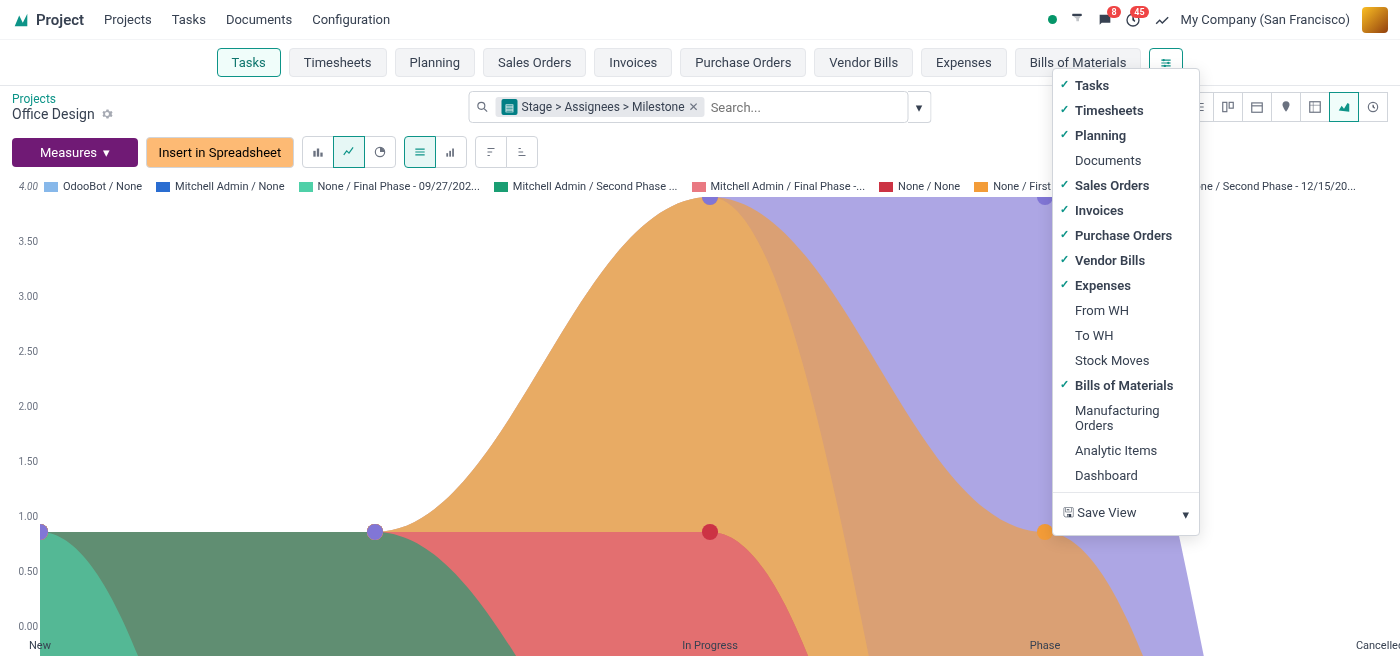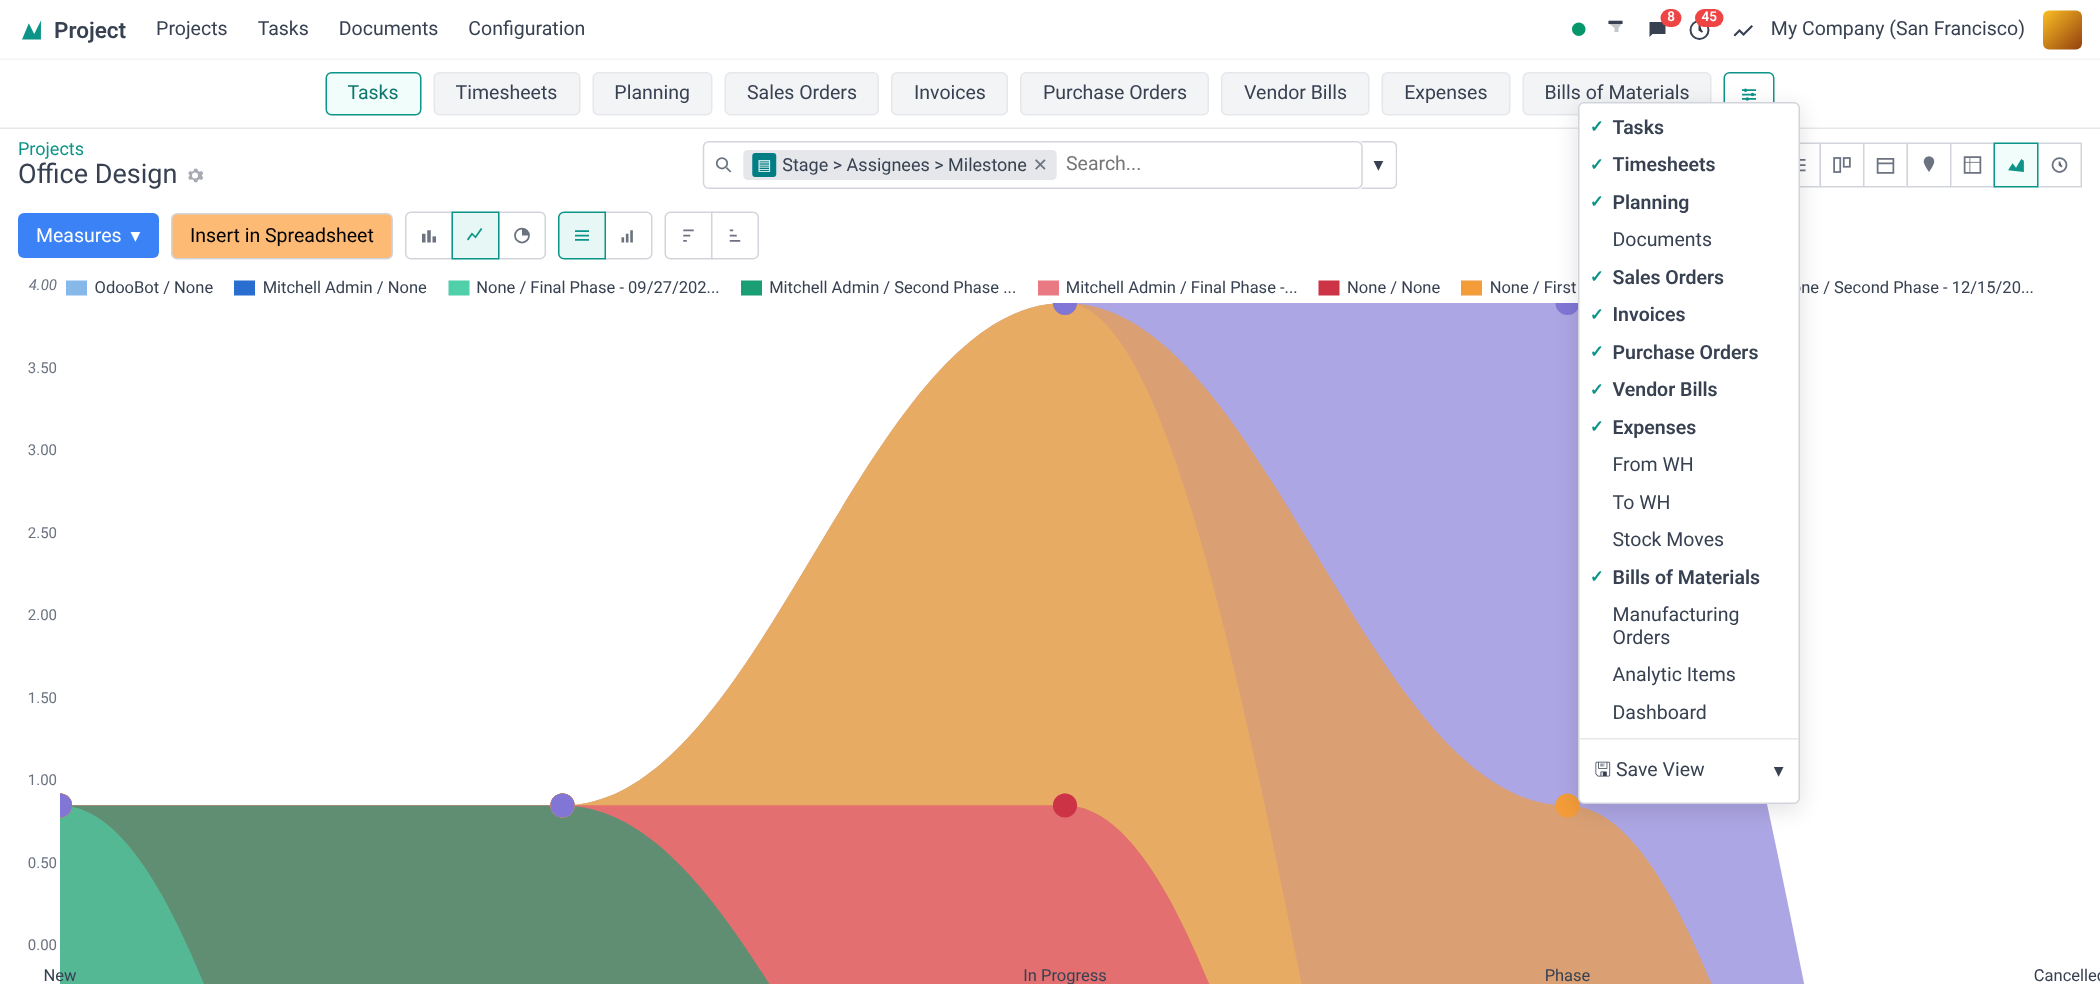--- a/index.html
+++ b/index.html
@@ -15,32 +15,32 @@
 .badge{position:absolute;top:-6px;right:-8px;background:#ef4444;color:#fff;font-size:9px;border-radius:8px;padding:1px 4px;font-weight:600}
 .company{font-size:13px;color:#374151}
 .avatar{width:26px;height:26px;border-radius:4px;background:linear-gradient(135deg,#fbbf24,#92400e)}
 .tabs-row{display:flex;justify-content:center;gap:8px;padding:8px 0;border-bottom:1px solid #e5e7eb}
 .tab-btn{padding:6px 14px;background:#f3f4f6;border:1px solid #e5e7eb;border-radius:4px;cursor:pointer;font-size:13px;color:#374151}
 .tab-btn.active{background:#f0fdfa;border-color:#0d9488;color:#0f766e}
 .settings-btn{padding:5px 9px;background:#fff;border:1px solid #0d9488;border-radius:4px;cursor:pointer;color:#0d9488}
 .crumb-row{display:flex;align-items:center;padding:6px 12px;position:relative}
 .crumb-left{display:flex;flex-direction:column}
 .crumb-link{color:#0d9488;font-size:12px}
-.crumb-current{display:flex;align-items:center;gap:6px;font-size:18px;color:#374151}
+.crumb-current{display:flex;align-items:center;gap:6px;font-size:14px;color:#374151}
 .search-area{position:absolute;left:50%;transform:translateX(-50%);display:flex;align-items:center}
 .search-box{display:flex;align-items:center;border:1px solid #d1d5db;border-radius:4px;height:32px;width:440px;padding:0 6px;gap:6px}
 .search-chip{background:#e5e7eb;border-radius:3px;padding:2px 6px;font-size:12px;display:flex;align-items:center;gap:4px}
 .chip-icon{width:16px;height:16px;background:#017e84;border-radius:2px;display:flex;align-items:center;justify-content:center;color:#fff;font-size:10px}
 .search-input{border:none;outline:none;flex:1;font-size:13px}
 .search-caret{border:1px solid #d1d5db;border-left:none;height:32px;width:24px;display:flex;align-items:center;justify-content:center;border-radius:0 4px 4px 0;margin-left:-1px;cursor:pointer}
 .view-switch{margin-left:auto;display:flex;gap:0}
 .view-btn{width:30px;height:30px;border:1px solid #d1d5db;background:#fff;display:flex;align-items:center;justify-content:center;cursor:pointer;margin-left:-1px;color:#6b7280}
 .view-btn.active{background:#f0fdfa;border-color:#0d9488;color:#0d9488;z-index:1;position:relative}
 .toolbar{display:flex;align-items:center;gap:8px;padding:8px 12px}
-.btn-primary{background:#3b82f6;color:#fff;border:none;padding:7px 12px;border-radius:4px;cursor:pointer;font-size:13px;display:flex;align-items:center;gap:6px}
+.btn-primary{background:#701a75;color:#fff;border:none;padding:7px 28px;border-radius:4px;cursor:pointer;font-size:13px;display:flex;align-items:center;gap:6px}
 .btn-secondary{background:#fdba74;border:1px solid #d1d5db;padding:7px 12px;border-radius:4px;cursor:pointer;font-size:13px}
 .btn-group{display:flex}
 .icon-btn{width:32px;height:32px;border:1px solid #d1d5db;background:#fff;display:flex;align-items:center;justify-content:center;cursor:pointer;margin-left:-1px;color:#6b7280}
 .icon-btn:first-child{border-radius:4px 0 0 4px;margin-left:0}
 .icon-btn:last-child{border-radius:0 4px 4px 0}
 .icon-btn.active{background:#e6f7f5;border-color:#0d9488;color:#0d9488;z-index:1;position:relative}
 .legend{display:flex;flex-wrap:wrap;gap:14px;padding:4px 40px;justify-content:center;font-size:11px}
 .legend-item{display:flex;align-items:center;gap:5px;cursor:pointer}
 .legend-swatch{width:14px;height:10px}
 .chart-wrap{position:relative;padding:0 20px 0 40px;height:460px}

